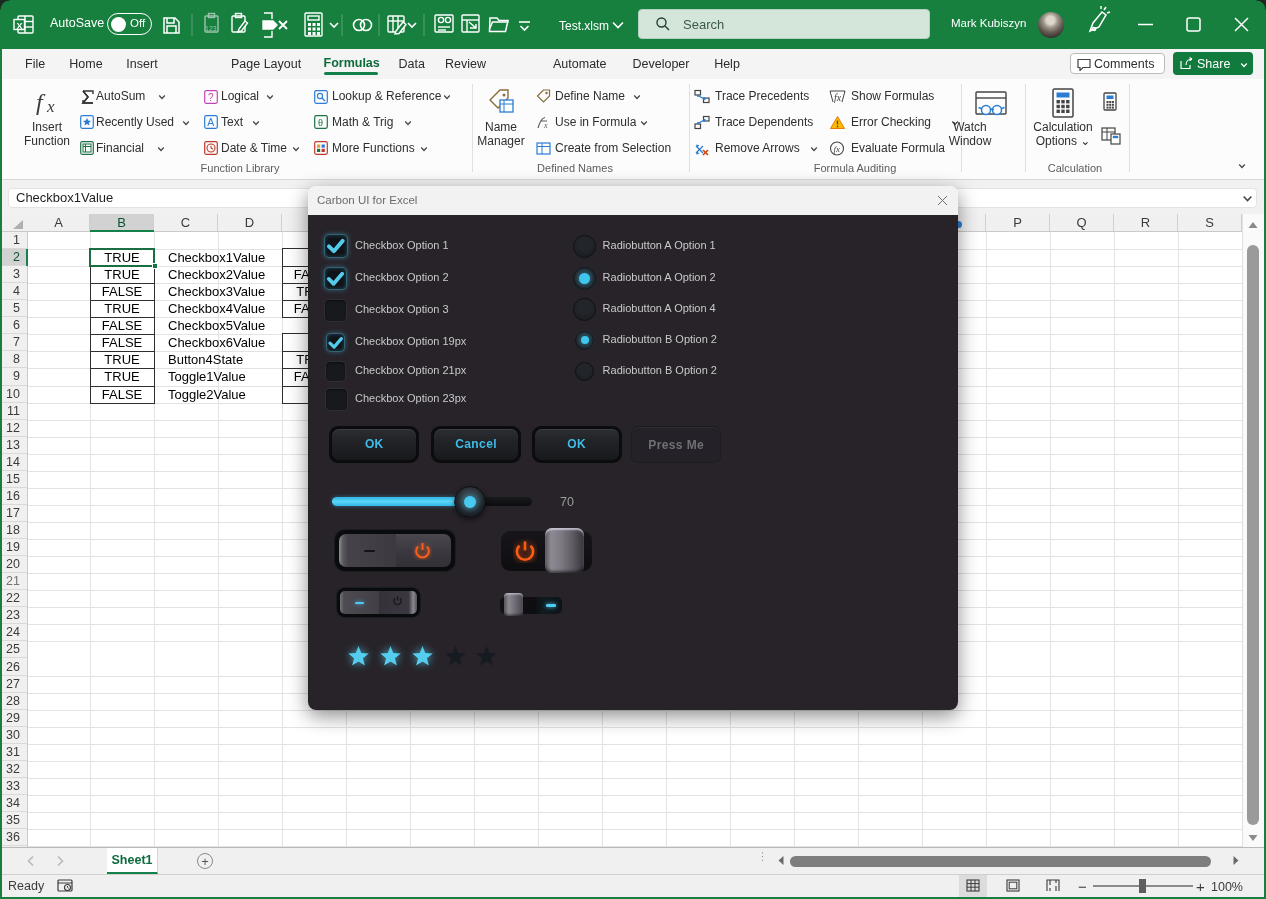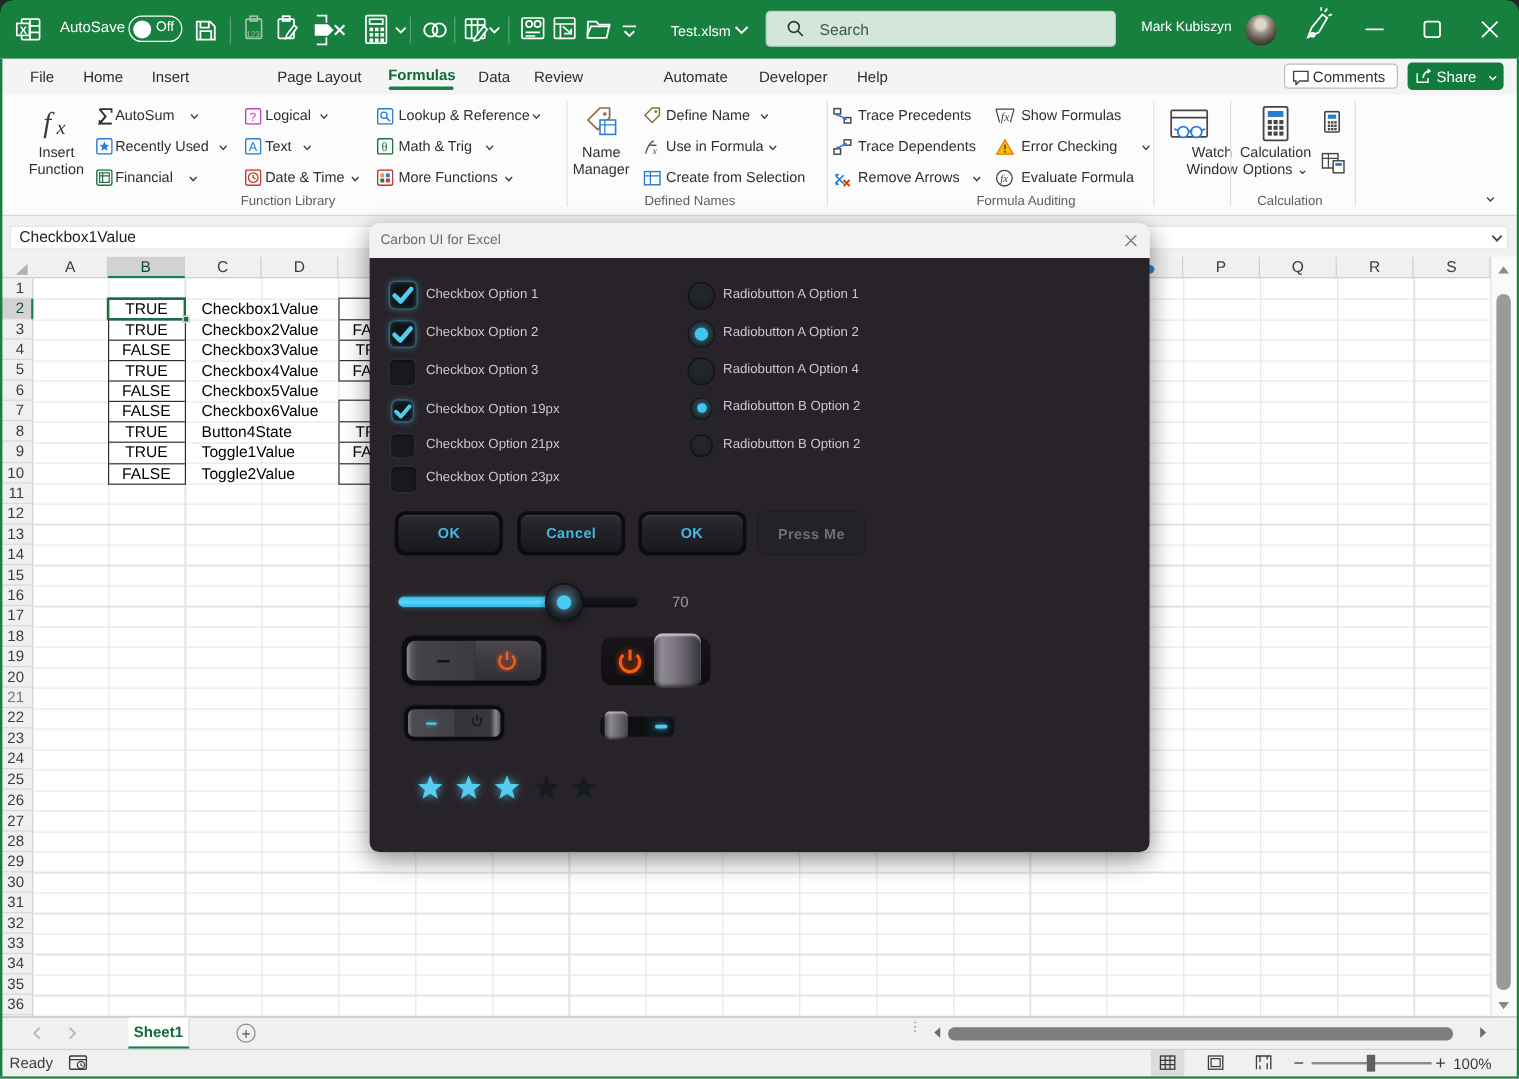--- a/index.html
+++ b/index.html
@@ -324,21 +324,21 @@
 <div class="glab" style="left:795px;top:162px;width:120px;">Formula Auditing</div>
 <div class="gsep" style="left:961px;"></div>
 <svg class="abs" style="left:973px;top:90px;" width="36" height="34" viewBox="0 0 36 34">
 <rect x="3" y="2" width="30" height="22" rx="1" fill="none" stroke="#444" stroke-width="1.4"></rect>
       <line x1="3" y1="8" x2="33" y2="8" stroke="#444" stroke-width="1.4"></line>
 <circle cx="13" cy="20" r="4.5" fill="#fff" stroke="#2b7cd3" stroke-width="1.5"></circle>
       <circle cx="24" cy="20" r="4.5" fill="#fff" stroke="#2b7cd3" stroke-width="1.5"></circle>
       <path d="M17.5 20 q1.5-2 3 0" fill="none" stroke="#2b7cd3" stroke-width="1.5"></path>
       <path d="M8.5 18.5 l-3-1 M28.5 18.5 l3-1" stroke="#2b7cd3" stroke-width="1.5"></path>
     </svg>
-<div class="bigtxt" style="left:980px;top:121px;width:60px;text-align:center;">Watch<br>Window</div>
+<div class="bigtxt" style="left:940px;top:121px;width:60px;text-align:center;">Watch<br>Window</div>
 <div class="gsep" style="left:1025px;"></div>
 <svg class="abs" style="left:1046px;top:88px;" width="34" height="32" viewBox="0 0 34 32">
 <rect x="7" y="1" width="20" height="28" rx="1.5" fill="none" stroke="#444" stroke-width="1.5"></rect>
       <rect x="10.5" y="4.5" width="13" height="5" fill="#2b7cd3"></rect>
 <g fill="#444">
         <rect x="10.5" y="12" width="3.4" height="3.4"></rect>
         <rect x="15.3" y="12" width="3.4" height="3.4"></rect>
         <rect x="20.1" y="12" width="3.4" height="3.4"></rect>
         <rect x="10.5" y="16.8" width="3.4" height="3.4"></rect>
         <rect x="15.3" y="16.8" width="3.4" height="3.4"></rect>

